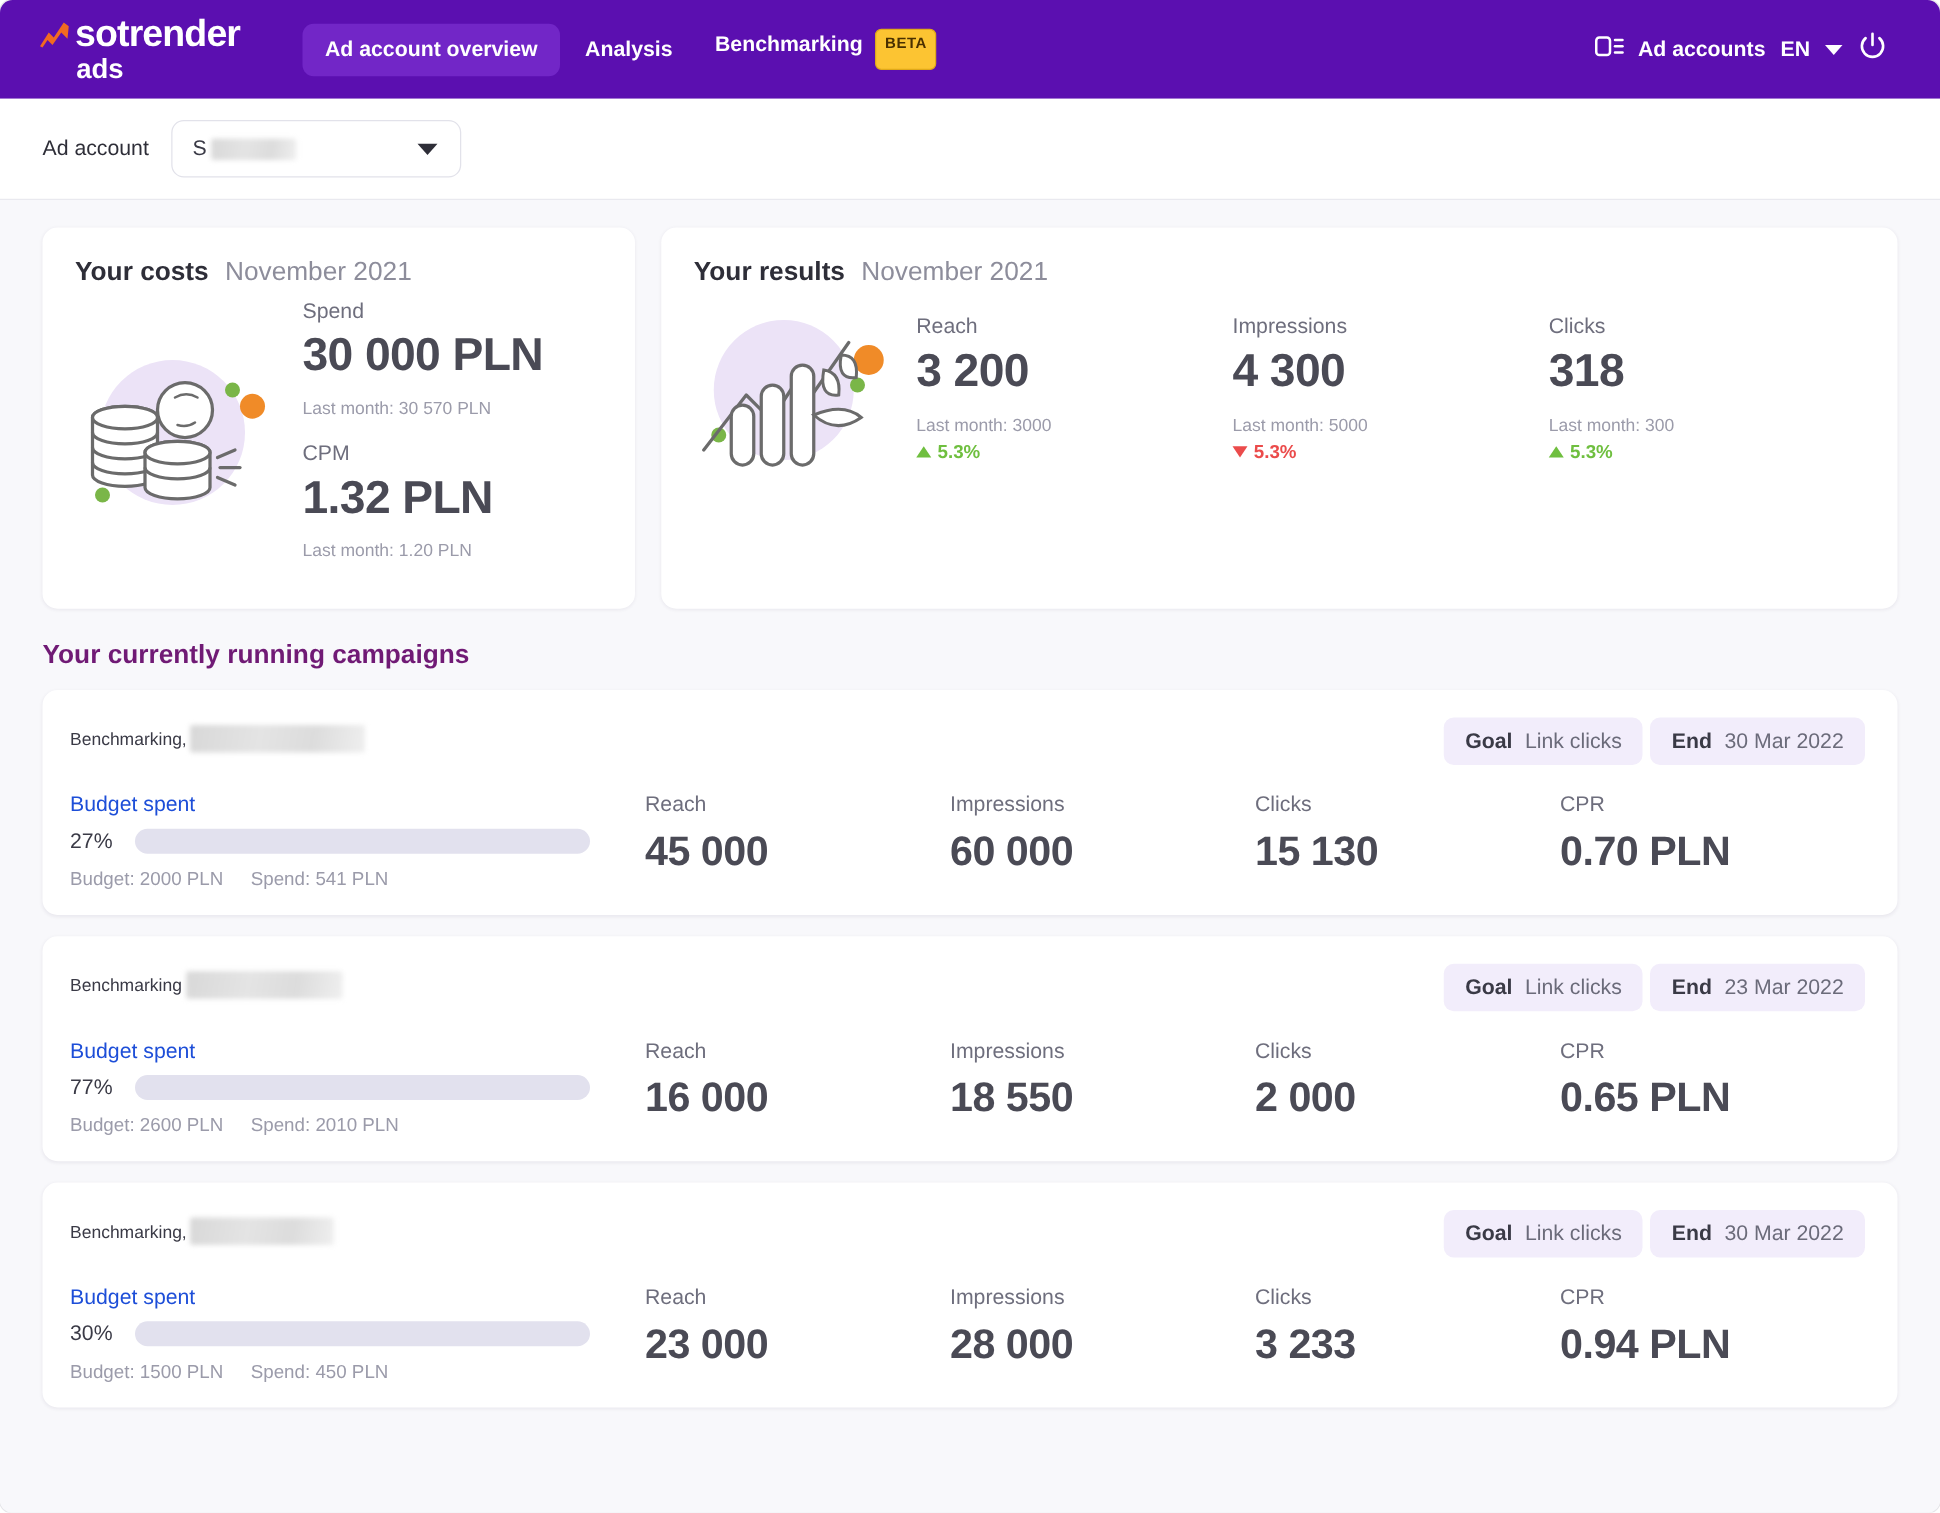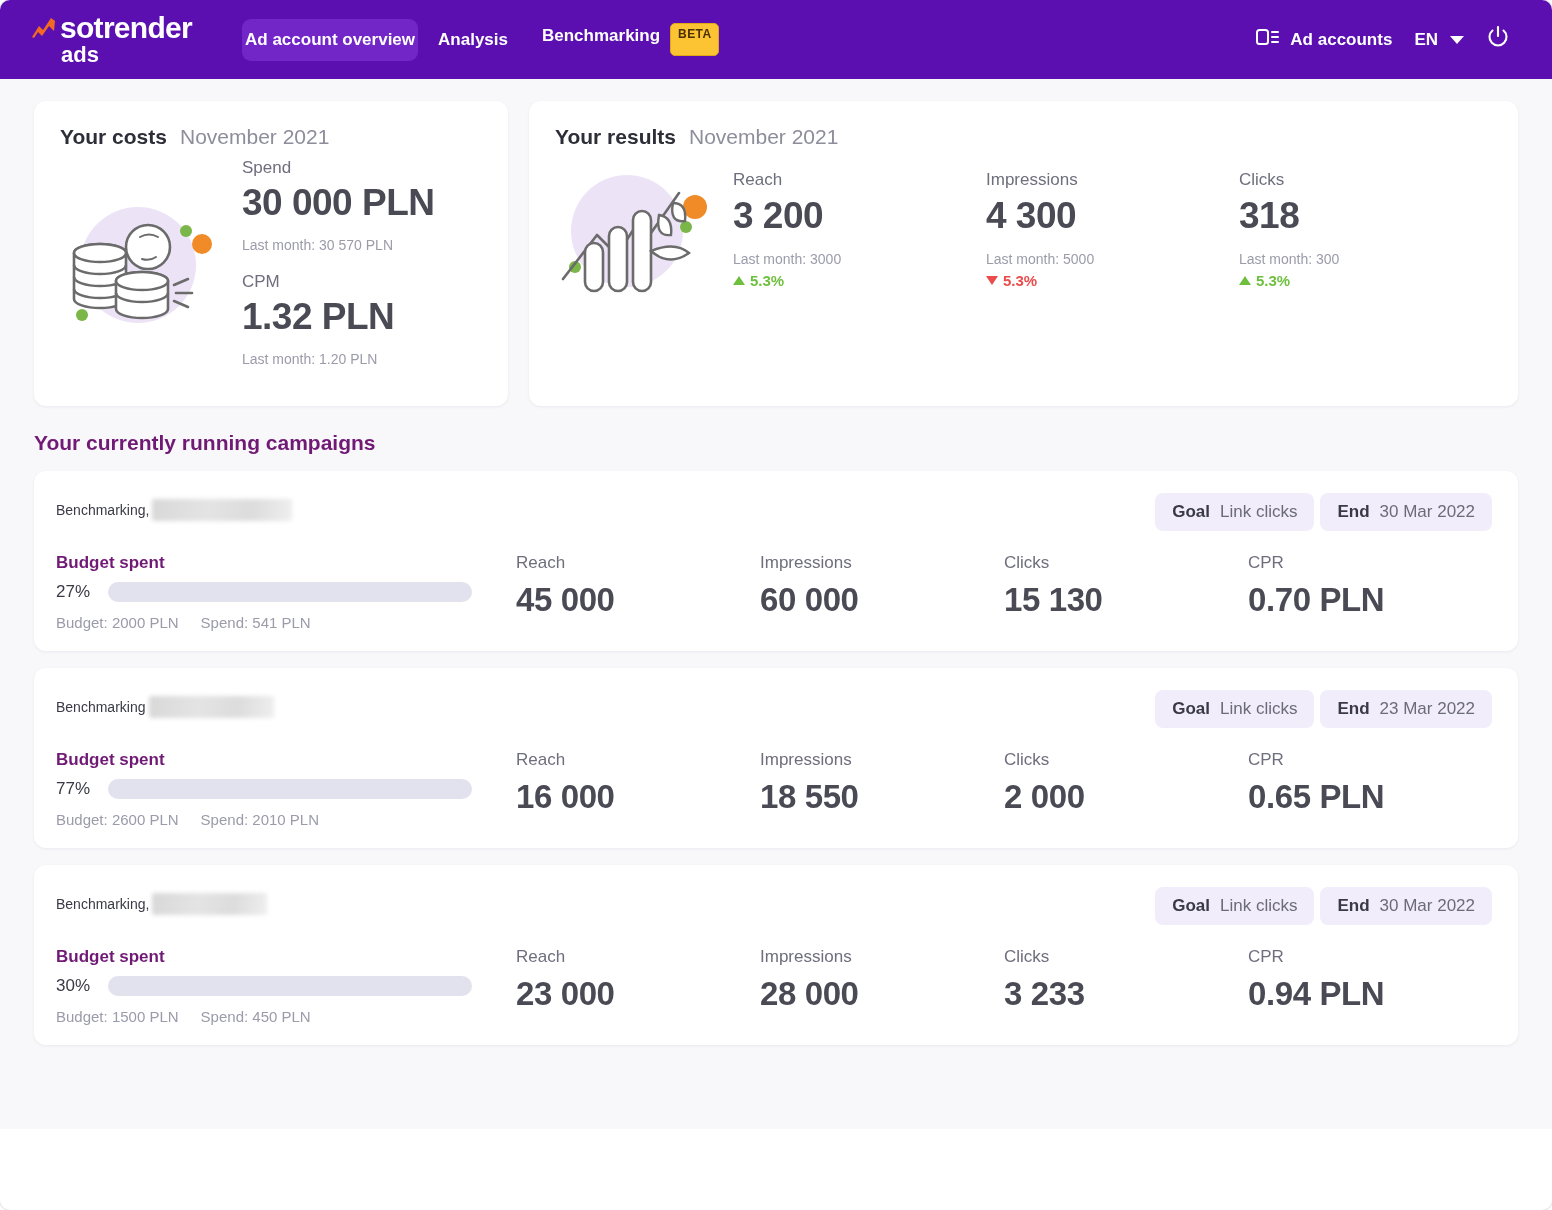--- a/index.html
+++ b/index.html
@@ -62,21 +62,21 @@
   .nav-items {
     display: flex;
     align-items: center;
     margin-left: 16px;
     gap: 6px;
   }
   .nav-item {
     color: #ffffff;
     font-size: 17px;
     font-weight: bold;
-    padding: 11px 3px;
+    padding: 11px 18px;
     border-radius: 9px;
     white-space: nowrap;
     cursor: pointer;
   }
   .nav-item.active { background: #7226c7; }
   .nav-item.plain { padding: 11px 14px; }
   .beta-badge {
     display: inline-block;
     background: #fcc432;
     color: #4a3000;
@@ -87,21 +87,21 @@
     border-radius: 5px;
     border: 1px solid #e0a818;
     margin-left: 10px;
     vertical-align: 3px;
   }
 
   .nav-right {
     margin-left: auto;
     display: flex;
     align-items: center;
-    gap: 22px;
+    gap: 12px;
     padding-right: 14px;
   }
   .nav-right-item {
     display: flex;
     align-items: center;
     gap: 10px;
     color: #ffffff;
     font-size: 17px;
     font-weight: bold;
     cursor: pointer;
@@ -272,21 +272,21 @@
     font-size: 17px;
     color: #6b6b7a;
     display: flex;
     gap: 10px;
     white-space: nowrap;
   }
   .pill b { color: #3a3a46; font-weight: bold; }
 
   .camp-body { display: flex; align-items: flex-start; margin-top: 22px; }
   .budget-block { width: 480px; }
-  .budget-label { font-size: 17px; color: #701a75; font-weight: bold; }
+  .budget-label { font-size: 17px; color: #1d4ed8; }
   .bar-row { display: flex; align-items: center; gap: 10px; margin-top: 9px; }
   .bar-pct { font-size: 17px; color: #3a3a46; width: 42px; }
   .bar-track {
     flex: 1;
     height: 20px;
     background: #e2e1ee;
     border-radius: 10px;
     overflow: hidden;
   }
   .bar-fill { height: 100%; background: #6103c4; border-radius: 10px; }
@@ -353,20 +353,30 @@
         <span>
           <svg width="24" height="24" viewBox="0 0 24 24">
             <path d="M6.5 5.5 A8.5 8.5 0 1 0 17.5 5.5" fill="none" stroke="#ffffff" stroke-width="2.1" stroke-linecap="round"></path>
             <line x1="12" y1="2" x2="12" y2="11" stroke="#ffffff" stroke-width="2.1" stroke-linecap="round"></line>
           </svg>
         </span>
       </div>
     </div>
   </div>
 
+  <div class="accountbar">
+    <div class="accountbar-label">Ad account</div>
+    <div class="account-select">
+      <div class="account-value">
+        <span>S</span>
+        <span class="redact" style="width:68px;height:17px;margin-left:4px;"></span>
+      </div>
+      <span class="account-caret"></span>
+    </div>
+  </div>
 
   <div class="main">
 
     <div class="top-cards">
 
       <div class="card card-costs">
         <div class="card-head">
           <span class="card-title">Your costs</span>
           <span class="card-period">November 2021</span>
         </div>

